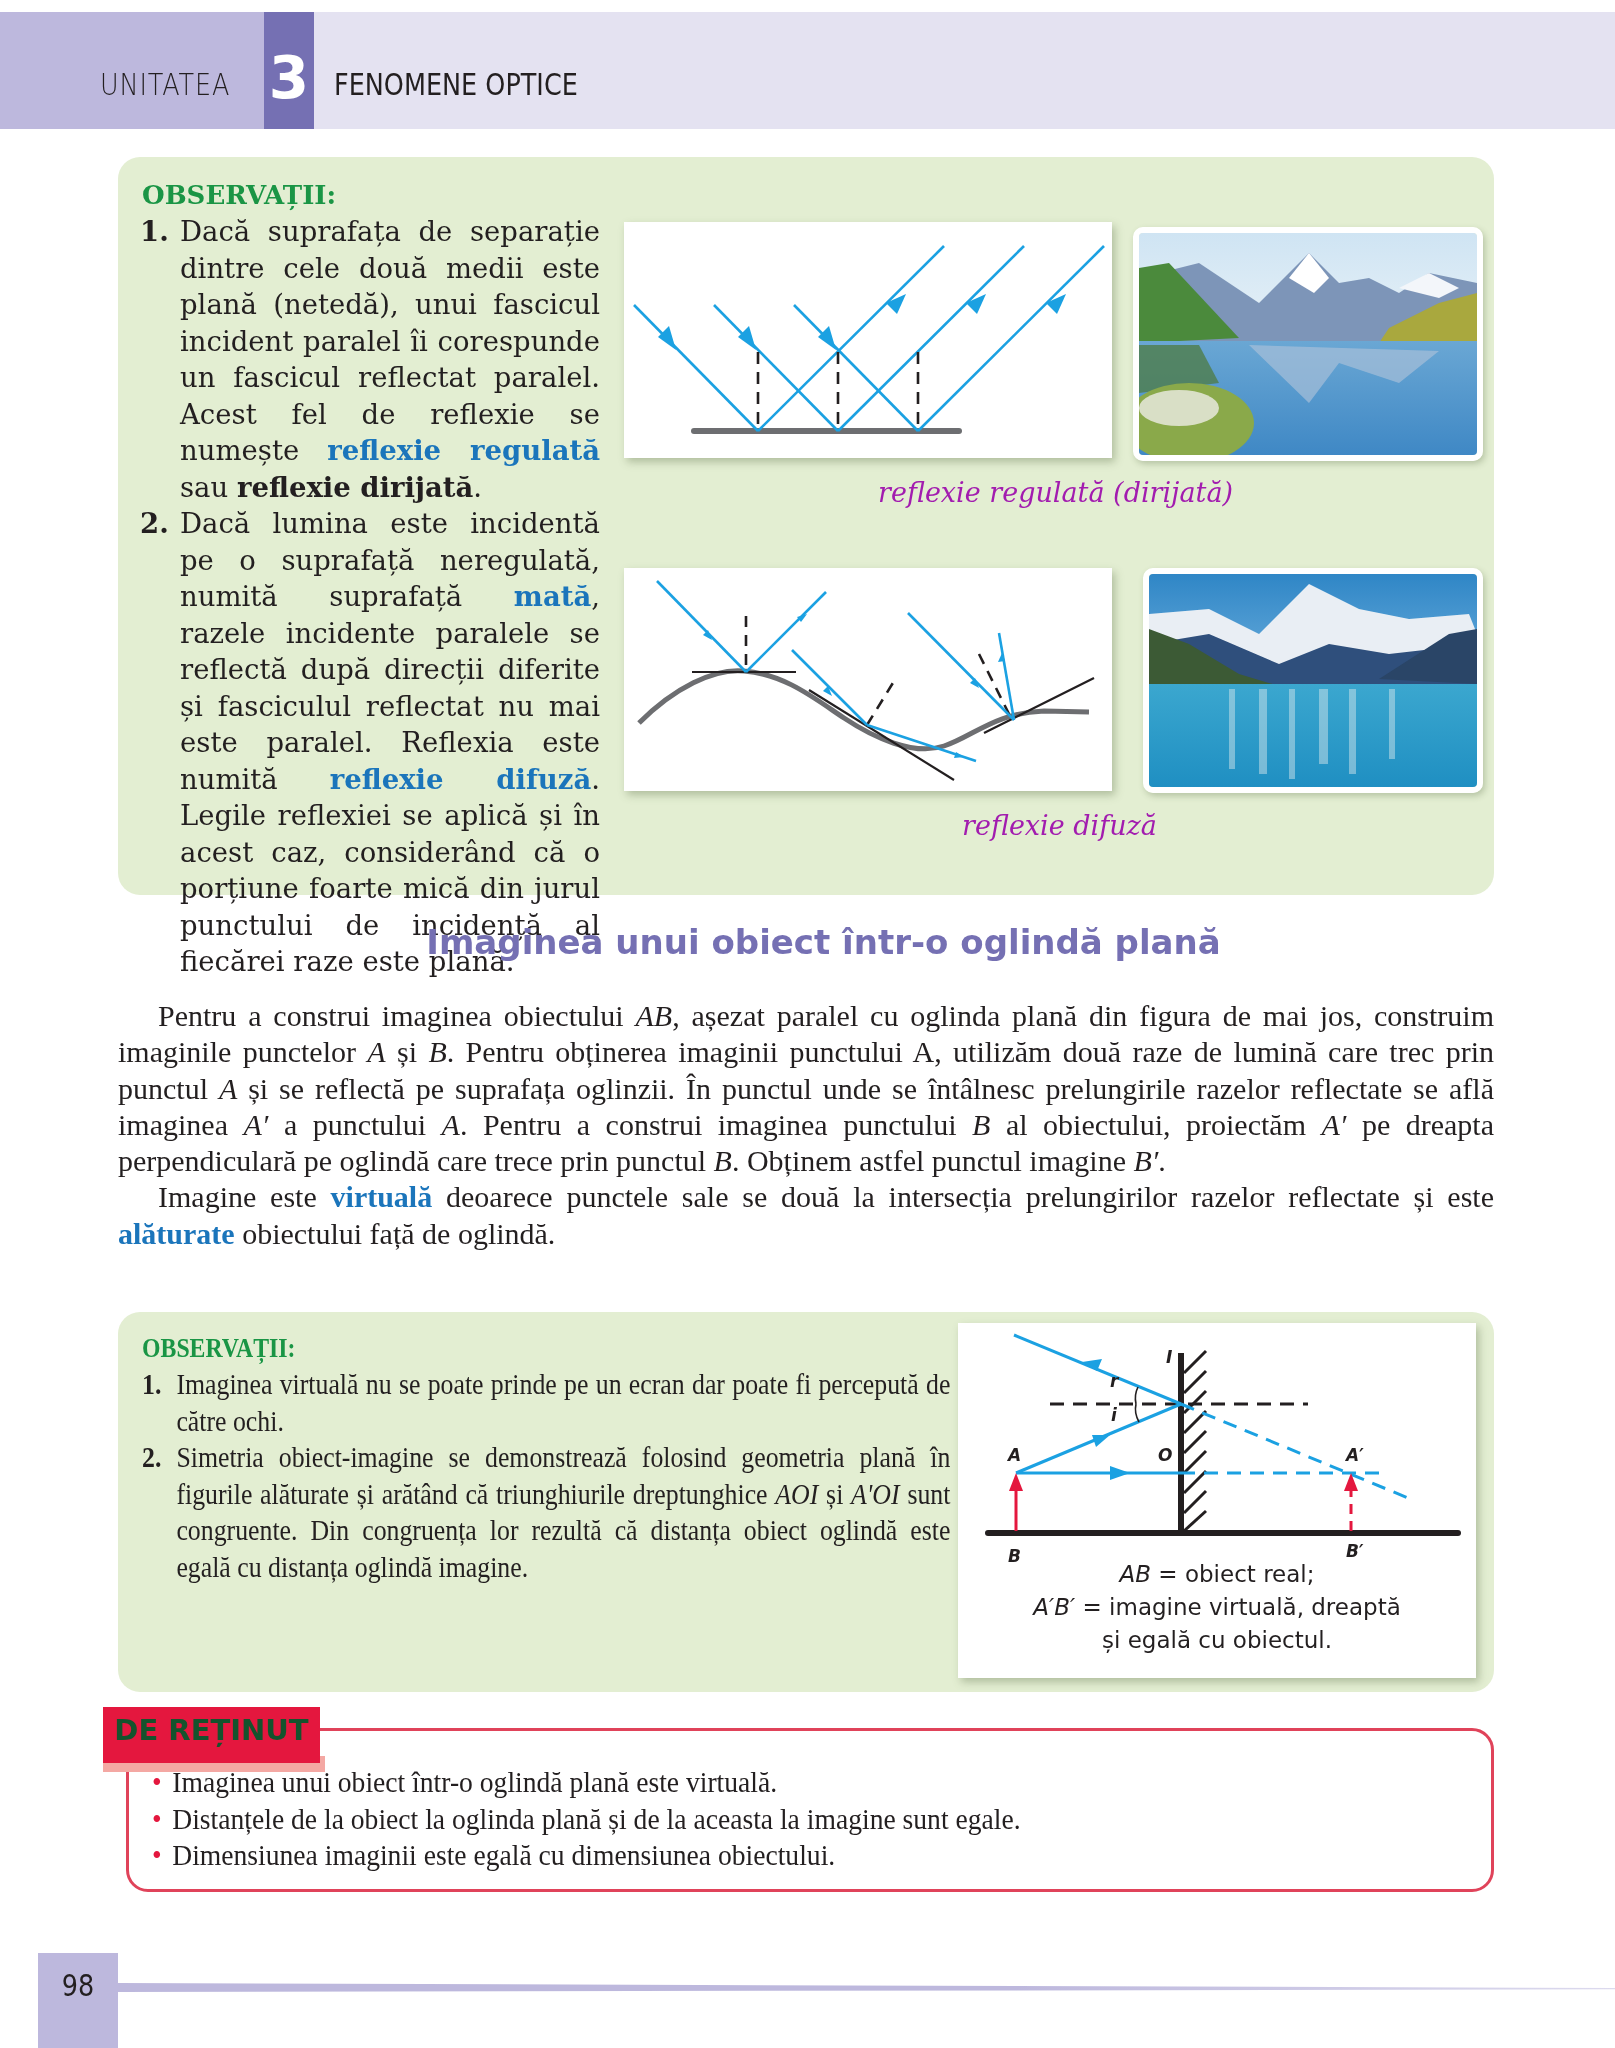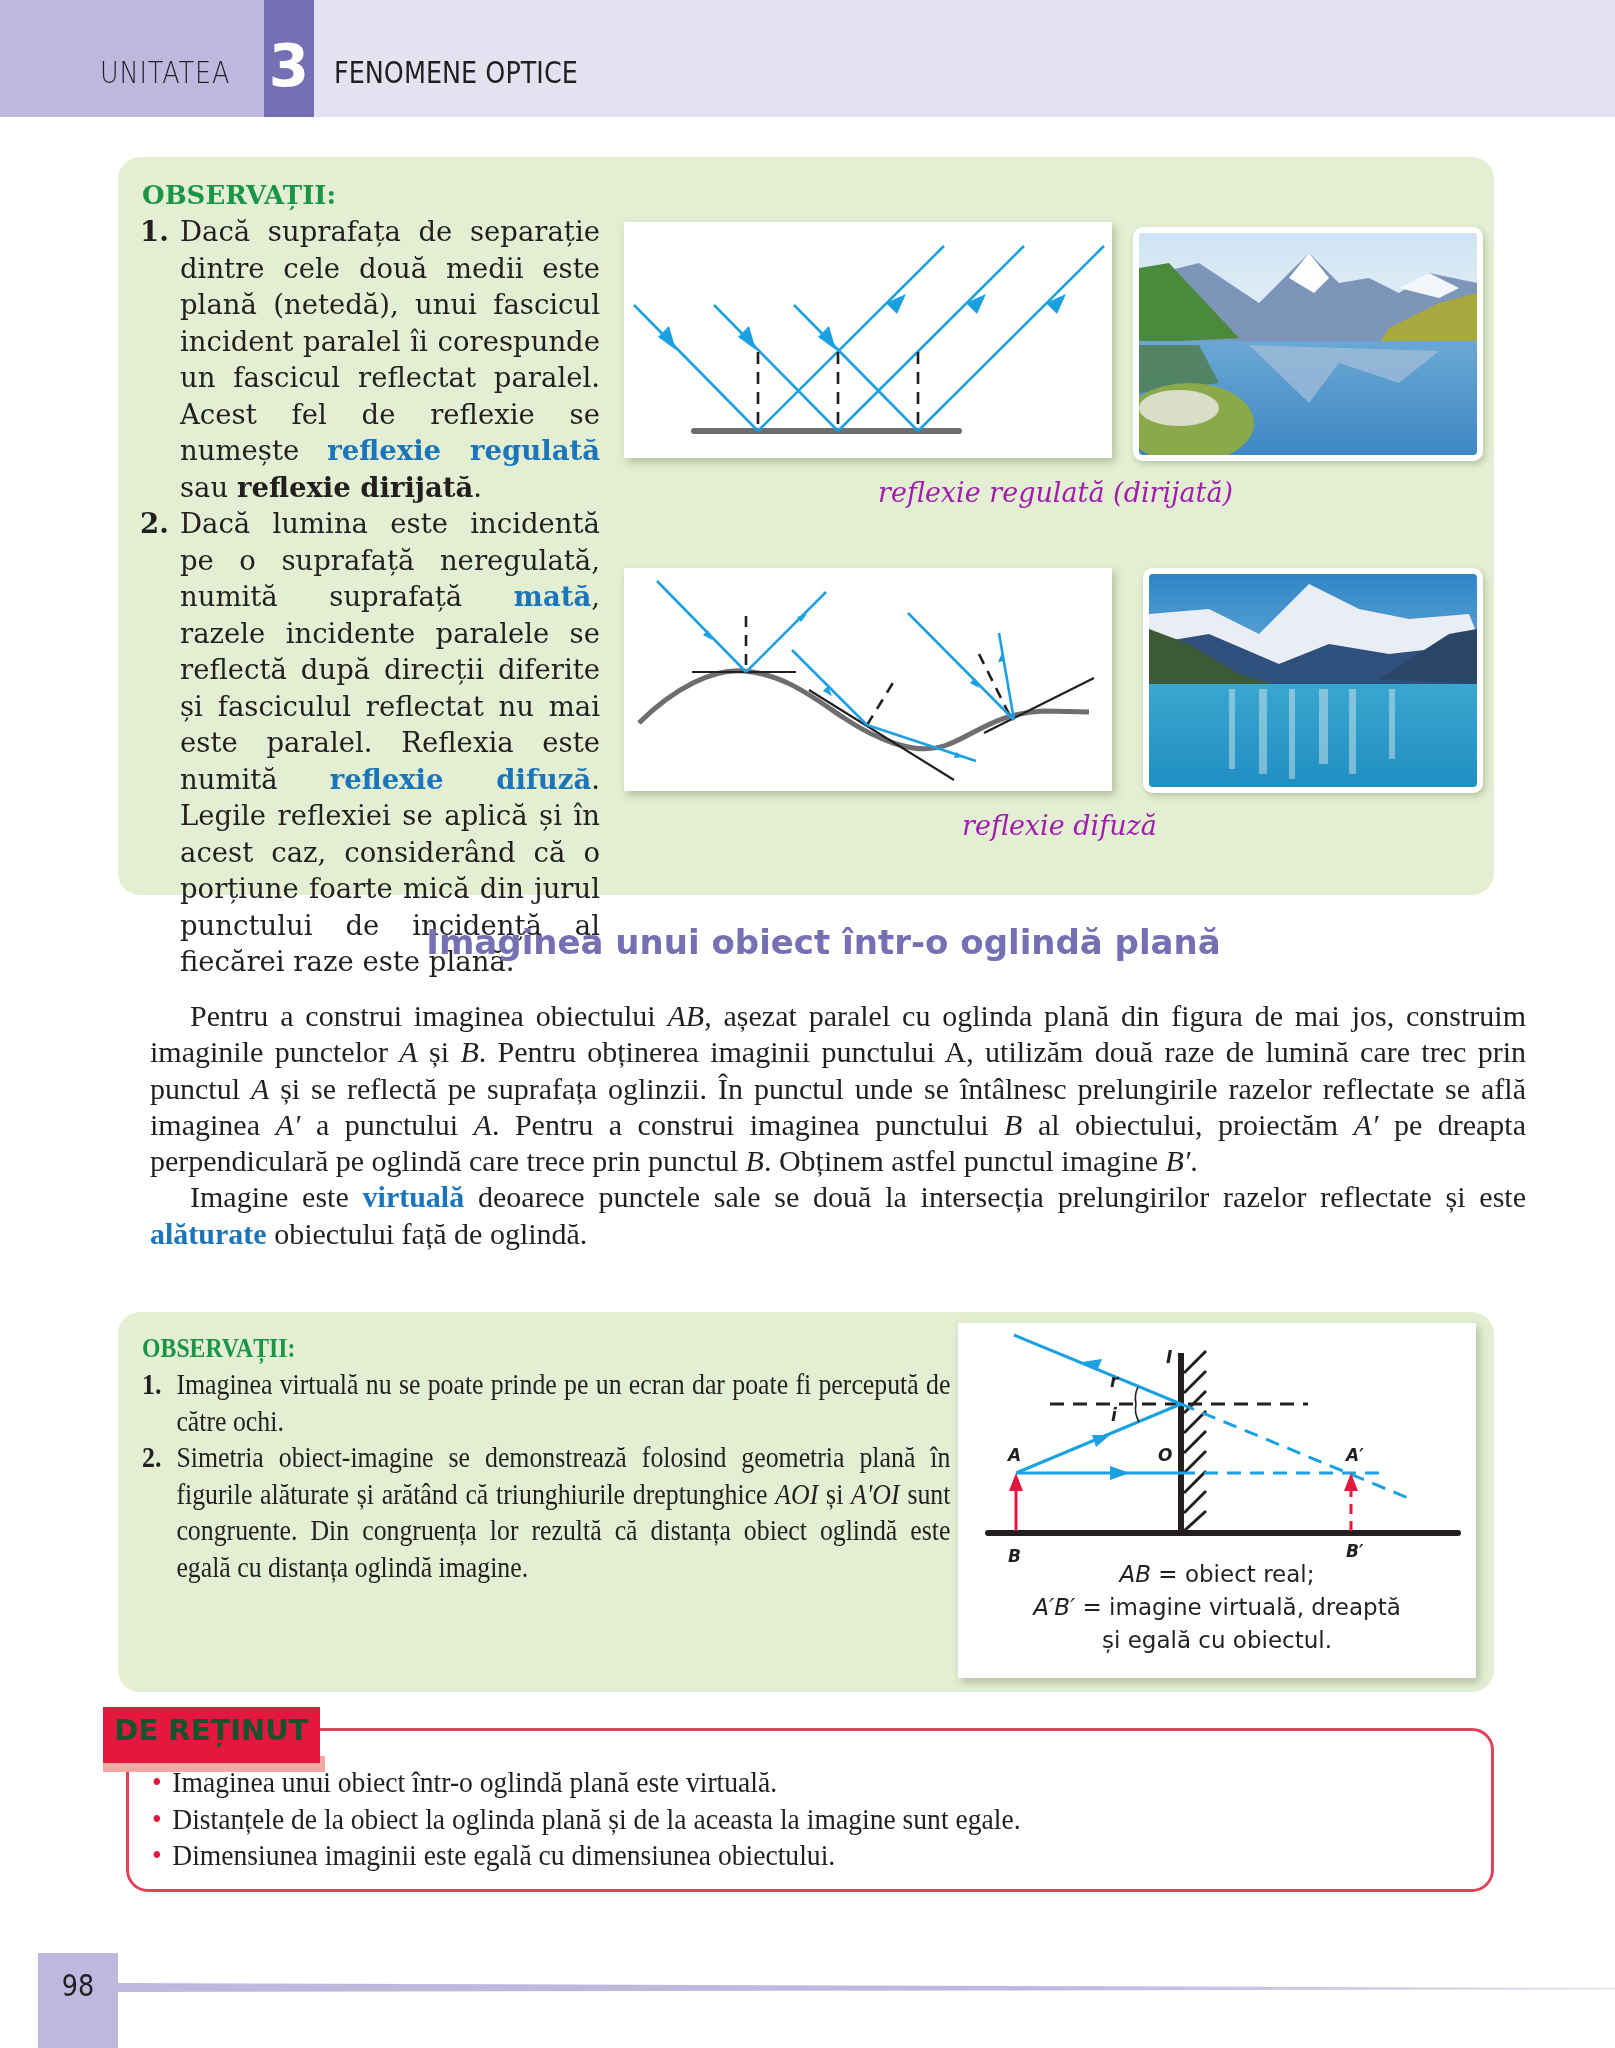--- a/index.html
+++ b/index.html
@@ -1,20 +1,20 @@
 <!DOCTYPE html>
 <html><head>
 <meta charset="utf-8">
 <style>
   * { box-sizing: border-box; margin: 0; padding: 0; }
   html, body { width: 1615px; height: 2048px; background: #ffffff; overflow: hidden; }
   body { position: relative; font-family: "DejaVu Serif", "Liberation Serif", serif; color: #231f20; }
 
   
-  .hdr { position: absolute; left: 0; top: 0; width: 1615px; height: 84px; }
+  .hdr { position: absolute; left: 0; top: 12px; width: 1615px; height: 84px; }
   .hdr-left { position: absolute; left: 0; top: 0; width: 264px; height: 117px; background: #bdb8dd; }
   .hdr-num { position: absolute; left: 264px; top: 0; width: 50px; height: 117px; background: #7570b3; }
   .hdr-right { position: absolute; left: 314px; top: 0; width: 1301px; height: 117px; background: #e4e2f1; }
   .hdr-unit { position: absolute; left: 100px; top: 55px; font-family: "DejaVu Sans", sans-serif; font-size: 30px; letter-spacing: 1px; color: #231f20; font-weight: 300; transform: scaleX(0.85); transform-origin: left; }
   .hdr-digit { position: absolute; left: 264px; top: 36px; width: 50px; text-align: center; font-family: "DejaVu Sans", sans-serif; font-weight: bold; font-size: 58px; color: #ffffff; line-height: 60px; }
   .hdr-title { position: absolute; left: 334px; top: 55px; font-family: "DejaVu Sans", sans-serif; font-size: 30px; color: #231f20; transform: scaleX(0.85); transform-origin: left; }
 
   
   .gbox { position: absolute; background: #e3eed2; border-radius: 22px; }
   .gbox1 { left: 118px; top: 157px; width: 1376px; height: 738px; }
@@ -50,21 +50,21 @@
   .cap1 { left: 878px; top: 477px; }
   .cap2 { left: 962px; top: 810px; }
 
   .mirror-label { position: absolute; font-family: "DejaVu Sans", sans-serif; font-style: italic; font-weight: bold; font-size: 17px; color: #231f20; }
   .mirror-caption { position: absolute; left: 958px; top: 1558px; width: 518px; text-align: center; font-family: "DejaVu Sans", sans-serif; font-size: 23px; line-height: 33px; color: #231f20; }
 
   
   .sec-title { position: absolute; left: 0; top: 922px; width: 1615px; padding-left: 32px; text-align: center; font-family: "DejaVu Sans", sans-serif; font-weight: bold; font-size: 34px; color: #7570b3; }
 
   
-  .body-text { position: absolute; left: 118px; top: 998px; width: 1376px; font-family: "Liberation Serif", serif; font-size: 30px; line-height: 36.3px; color: #231f20; margin-left: 32px; }
+  .body-text { position: absolute; left: 118px; top: 998px; width: 1376px; font-family: "Liberation Serif", serif; font-size: 30px; line-height: 36.3px; color: #231f20; }
   .body-text p { text-align: justify; }
   .body-text p.indent { text-indent: 40px; }
 
   
   .retinut-box { position: absolute; left: 126px; top: 1728px; width: 1368px; height: 164px; border: 3px solid #e0435a; border-radius: 22px; }
   .retinut-tab-shadow { position: absolute; left: 103px; top: 1756px; width: 222px; height: 16px; background: #f4a8a3; }
   .retinut-tab { position: absolute; left: 103px; top: 1707px; width: 217px; height: 56px; background: #e4173e; }
   .retinut-label { position: absolute; left: 103px; top: 1713px; width: 217px; text-align: center; font-family: "DejaVu Sans", sans-serif; font-weight: bold; font-size: 29px; color: #14532d; }
   .retinut-list { position: absolute; left: 152px; top: 1764px; list-style: none; font-family: "Liberation Serif", serif; font-size: 30px; line-height: 36.5px; transform: scaleX(0.92); transform-origin: left; }
   .retinut-list li { position: relative; padding-left: 22px; }

